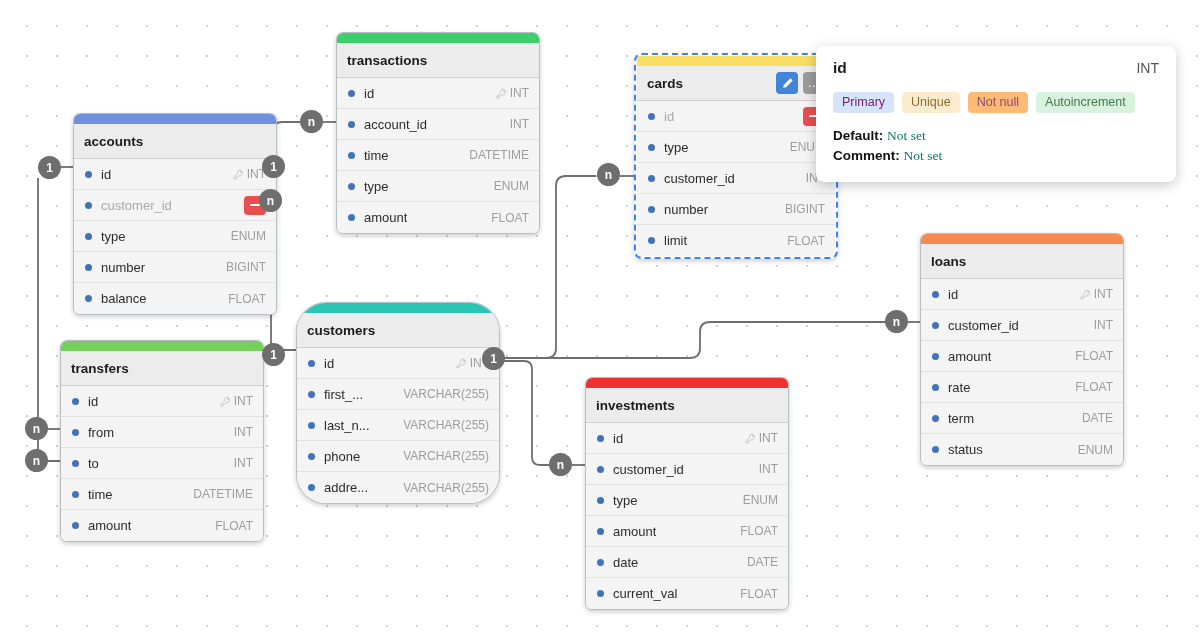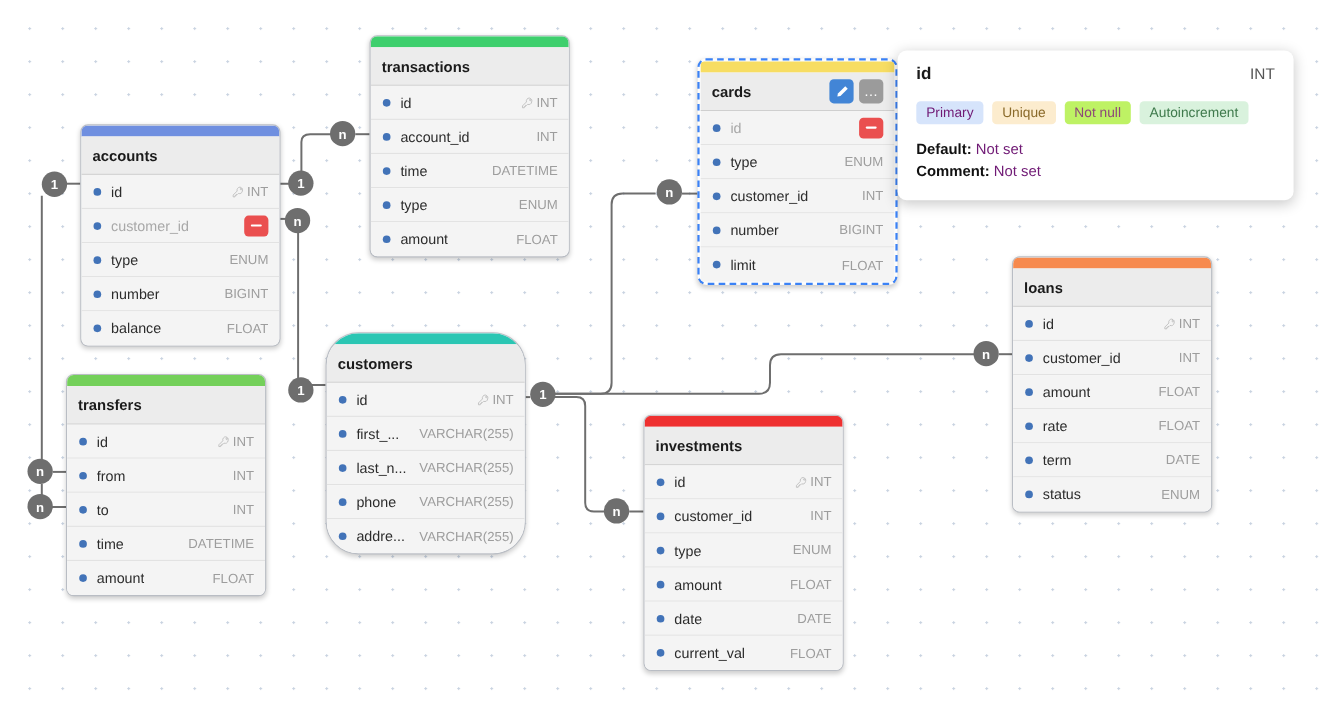--- a/index.html
+++ b/index.html
@@ -15,21 +15,21 @@
     background-color: #ffffff;
     background-image: radial-gradient(circle, #c8d2e0 1.1px, transparent 1.2px);
     background-size: 30px 30px;
     background-position: 12px 11px;
   }
   #edges { position: absolute; left: 0; top: 0; width: 1200px; height: 639px; }
 
   
   .table-card {
     position: absolute;
-    width: 182px;
+    width: 204px;
     background: #fdfdfd;
     border-radius: 7px;
     border: 1px solid #b9bdc4;
     box-shadow: 0 2px 5px rgba(0,0,0,.20);
     overflow: hidden;
   }
   .table-card.selected {
     border: 2px dashed #3b82f6;
     border-radius: 8px;
     padding: 1px;
@@ -112,21 +112,21 @@
   .pop-top { display: flex; align-items: baseline; }
   .pop-name { font-size: 15.5px; font-weight: bold; color: #1b1b1b; }
   .pop-type { margin-left: auto; font-size: 14px; color: #555; }
   .pop-badges { display: flex; gap: 8px; margin-top: 15px; }
   .pbadge {
     font-size: 12.5px; padding: 3px 9px 4px 9px; border-radius: 4px;
     white-space: nowrap;
   }
   .pop-meta { margin-top: 13px; font-size: 13.5px; color: #333; line-height: 1.5; }
   .pop-meta b { color: #111; }
-  .pop-meta span { color: #701a75; }
+  .pop-meta span { color: #0f766e; font-family: Liberation Serif, serif; }
 </style>
 </head>
 <body>
 
 <div id="canvas">
 
   <svg id="edges">
     <g fill="none" stroke="#6e6e6e" stroke-width="1.8" stroke-linejoin="round">
 
       <path d="M 248 167 L 266 167 Q 274 167 274 160 L 274 129 Q 274 122 282 122 L 302 122"></path>
@@ -504,21 +504,21 @@
     </div>
 
   <div id="field-popover" style="left: 816px; top: 46px; width: 360px;">
     <div class="pop-top">
       <span class="pop-name">id</span>
       <span class="pop-type">INT</span>
     </div>
     <div class="pop-badges" id="pop-badges">
         <span class="pbadge" style="background: rgb(214, 228, 251); color: #701a75;">Primary</span>
         <span class="pbadge" style="background: rgb(252, 236, 206); color: rgb(138, 106, 42);">Unique</span>
-        <span class="pbadge" style="background: #bef264; color: rgb(141, 72, 120);">Not null</span>
+        <span class="pbadge" style="background: #fdba74; color: rgb(141, 72, 120);">Not null</span>
         <span class="pbadge" style="background: rgb(217, 242, 221); color: rgb(63, 122, 76);">Autoincrement</span>
       </div>
     <div class="pop-meta">
       <div>
         <b>Default:</b>
         <span>Not set</span>
       </div>
       <div>
         <b>Comment:</b>
         <span>Not set</span>

